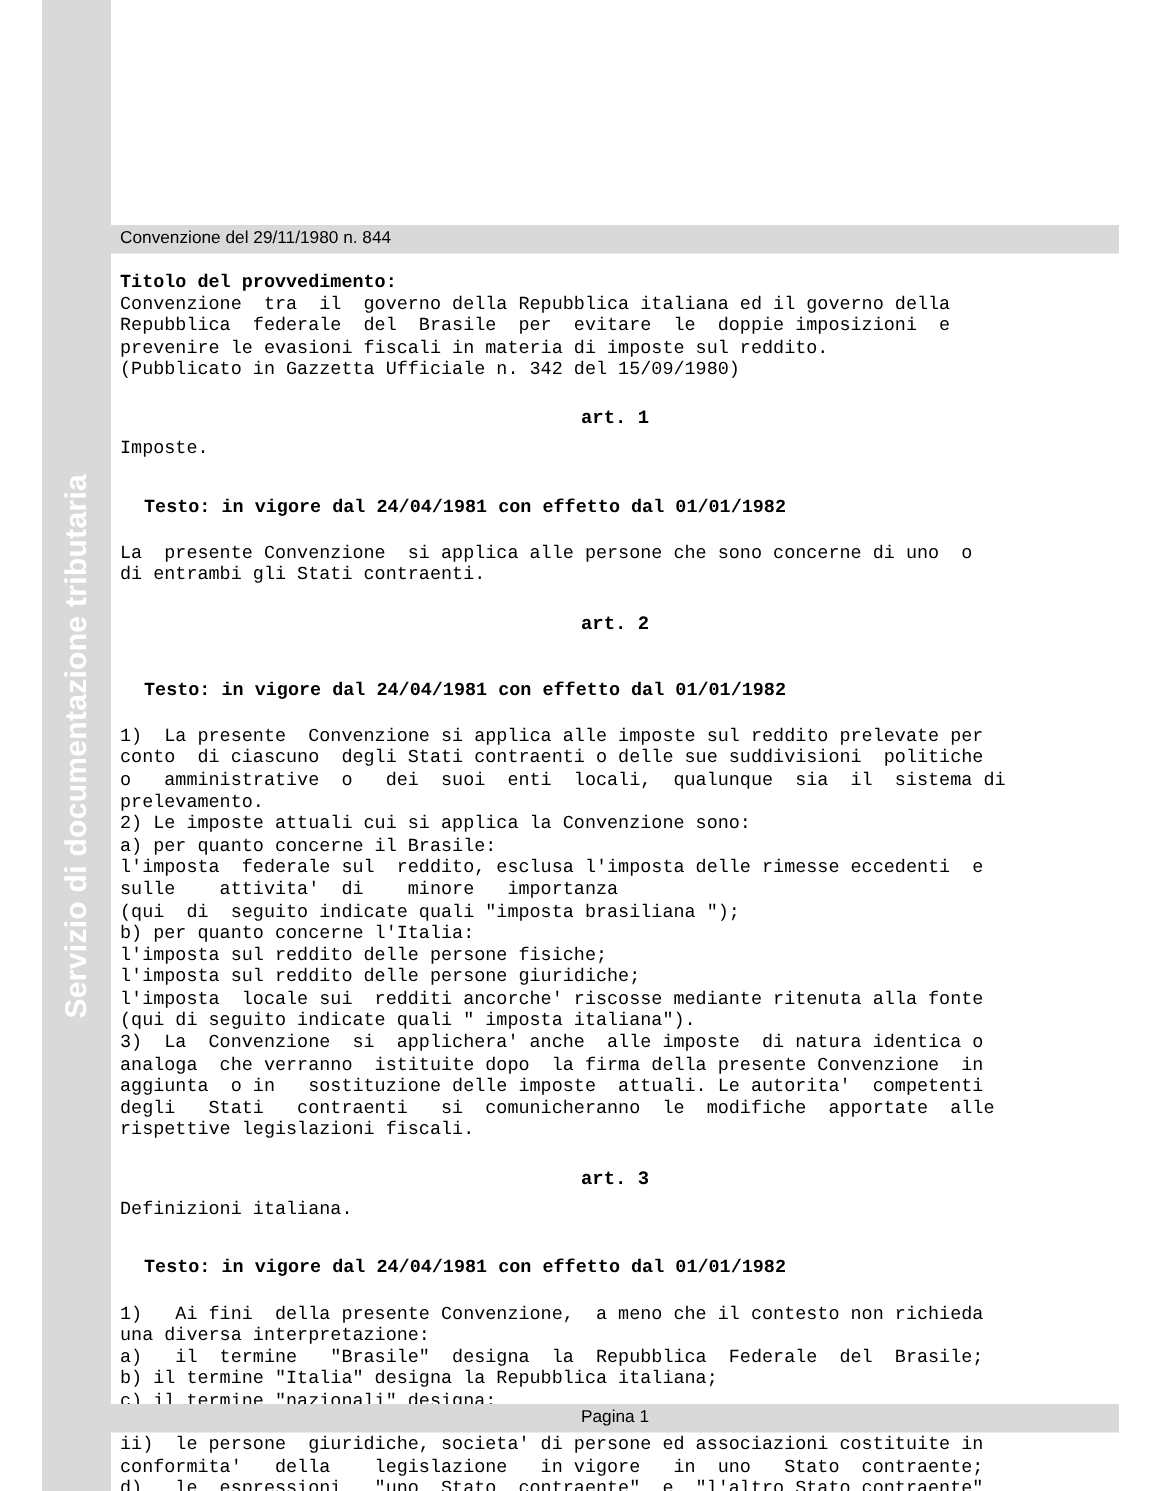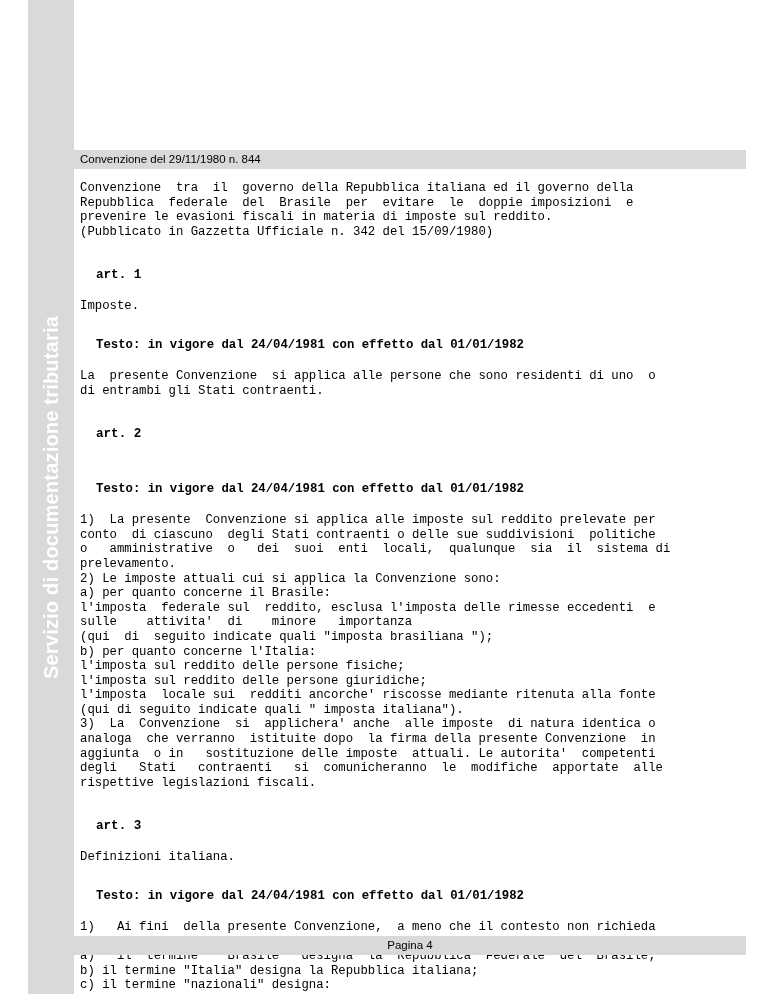--- a/index.html
+++ b/index.html
@@ -88,22 +88,22 @@
     color: #000000;
     margin: 0;
     line-height: 14.6px;
     white-space: pre-wrap;
     text-align: justify;
   }
   .art-title {
     font-family: "Liberation Mono", monospace;
     font-size: 12.6px;
     font-weight: bold;
-    text-align: left;
-    margin: 16px;
+    text-align: center;
+    margin: 5px;
     line-height: 16px;
   }
   .vigore {
     font-family: "Liberation Mono", monospace;
     font-size: 12.3px;
     font-weight: bold;
     margin: 16px;
     line-height: 15px;
   }
   .footer-bar {
@@ -133,32 +133,33 @@
     <div class="doc-inner">
 
       <div class="header-bar">
         <span>Convenzione del 29/11/1980 n. 844</span>
       </div>
 
       <div class="body-block">
 
         <div class="spacer-10"></div>
 
+        <div class="bold-head">Titolo del provvedimento:</div>
         <div class="mono">Convenzione  tra  il  governo della Repubblica italiana ed il governo della
 Repubblica  federale  del  Brasile  per  evitare  le  doppie imposizioni  e
 prevenire le evasioni fiscali in materia di imposte sul reddito.
 (Pubblicato in Gazzetta Ufficiale n. 342 del 15/09/1980)</div>
 
         <div class="spacer-10"></div>
 
         <div class="art-title">art. 1</div>
         <div class="mono">Imposte.</div>
         <div class="spacer-6"></div>
         <div class="vigore">Testo: in vigore dal 24/04/1981 con effetto dal 01/01/1982</div>
-        <div class="mono">La  presente Convenzione  si applica alle persone che sono residenti di uno  o
+        <div class="mono">La  presente Convenzione  si applica alle persone che sono concerne di uno  o
 di entrambi gli Stati contraenti.</div>
 
         <div class="spacer-10"></div>
 
         <div class="art-title">art. 2</div>
         <div class="spacer-6"></div>
         <div class="vigore">Testo: in vigore dal 24/04/1981 con effetto dal 01/01/1982</div>
         <div class="mono">1)  La presente  Convenzione si applica alle imposte sul reddito prelevate per
 conto  di ciascuno  degli Stati contraenti o delle sue suddivisioni  politiche
 o   amministrative  o   dei  suoi  enti  locali,  qualunque  sia  il  sistema di
@@ -200,16 +201,16 @@
 f)   il  termine   "societa'"  designa qualsiasi persona giuridica o qualsiasi
 ente   che  e'  considerato  persona   giuridica  ai  fini  dell'imposizione;
 g)  le espressioni  "impresa di uno Stato contraente" e "impresa dell'altro
 Stato   contraente"  designato   rispettivamente  un'impresa  esercitata da un</div>
 
       </div>
     </div>
   </div>
 
   <div class="footer-bar">
-    <span>Pagina 4</span>
+    <span>Pagina 1</span>
   </div>
 
 </div>
 
 </body></html>

